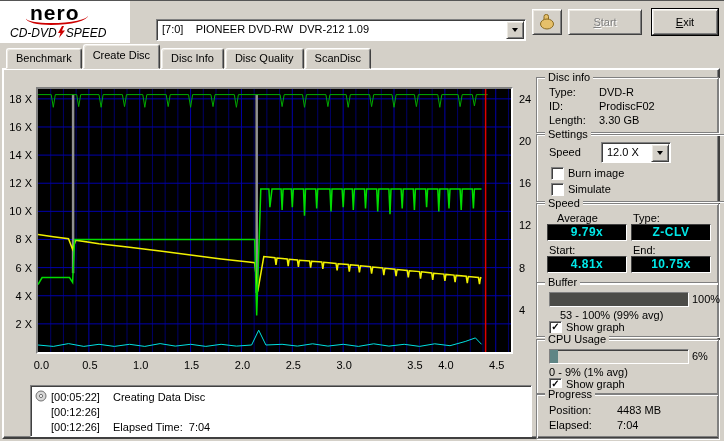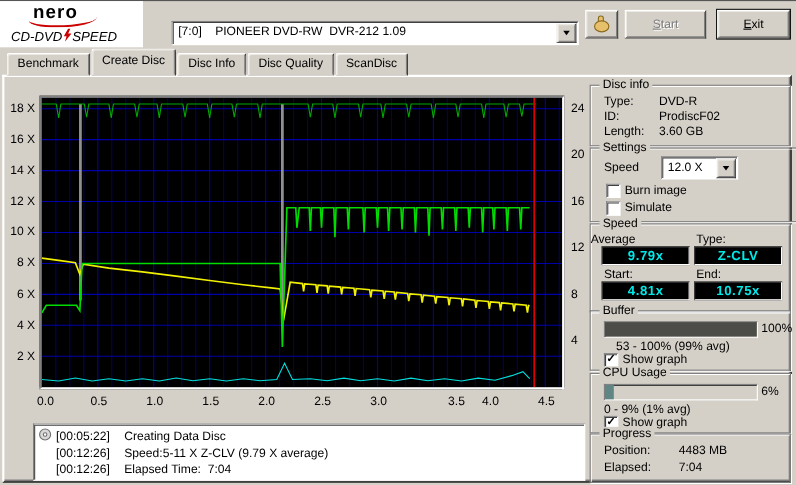--- a/index.html
+++ b/index.html
@@ -7,21 +7,21 @@
     font-family:"Liberation Sans",sans-serif;font-size:11px;color:#000;overflow:hidden;
     border-top:1px solid #555;box-sizing:border-box;}
   .abs{position:absolute;}
   
   .raised{background:#d4d0c8;border:1px solid;border-color:#ffffff #404040 #404040 #ffffff;
     box-shadow:inset 1px 1px 0 #ece9e2, inset -1px -1px 0 #808080;}
   .sunken{background:#ffffff;border:1px solid;border-color:#808080 #ffffff #ffffff #808080;
     box-shadow:inset 1px 1px 0 #404040;}
   
   .logo{left:0;top:0;width:130px;height:42px;background:#ffffff;}
-  .logo-nero{position:absolute;left:30px;top:0px;font-size:17px;font-weight:bold;letter-spacing:1px;}
+  .logo-nero{position:absolute;left:30px;top:0px;font-size:21px;font-weight:bold;letter-spacing:1px;}
   .logo-swoosh{position:absolute;left:26px;top:8px;width:62px;height:14px;
     border-bottom:2px solid #cc0000;border-radius:0 0 60% 40%;}
   .logo-sub{position:absolute;left:10px;top:25px;font-size:12px;font-weight:normal;font-style:italic;white-space:nowrap;}
   .logo-sub svg{margin:0 1px;vertical-align:-1px;}
   .combo{left:156px;top:18px;width:368px;height:20px;}
   .combo-text{position:absolute;left:5px;top:3px;white-space:pre;}
   .dd-btn{position:absolute;right:1px;top:1px;width:16px;height:16px;display:flex;align-items:center;justify-content:center;}
   .dd-arrow{width:0;height:0;border-left:3px solid transparent;border-right:3px solid transparent;border-top:4px solid #000;}
   .btn{display:flex;align-items:center;justify-content:center;cursor:default;}
   .btn .btn-label::first-letter{text-decoration:underline;}
@@ -202,21 +202,21 @@
         <span class="axis-label" style="left:480.7419354838709px;top:289px;width:20px;text-align:center;">4.5</span>
       </div>
 
     <div class="abs group" style="left:532px;top:7px;width:181px;height:54px;">
       <span class="group-title">Disc info</span>
       <span class="glabel" style="left:12px;top:8px;">Type:</span>
       <span class="gvalue" style="left:62px;top:8px;">DVD-R</span>
       <span class="glabel" style="left:12px;top:22px;">ID:</span>
       <span class="gvalue" style="left:62px;top:22px;">ProdiscF02</span>
       <span class="glabel" style="left:12px;top:36px;">Length:</span>
-      <span class="gvalue" style="left:62px;top:36px;">3.60 GB</span>
+      <span class="gvalue" style="left:62px;top:36px;">3.30 GB</span>
     </div>
 
     <div class="abs group" style="left:532px;top:64px;width:181px;height:66px;padding-left:35px;">
       <span class="group-title">Settings</span>
       <span class="glabel" style="left:12px;top:11px;">Speed</span>
       <span class="sunken" style="position:absolute;left:64px;top:7px;width:68px;height:19px;">
         <span style="position:absolute;left:5px;top:3px;">12.0 X</span>
         <span class="dd-btn raised">
             <span class="dd-arrow"></span>
           </span>
@@ -226,21 +226,21 @@
         </span>
       <span class="cb-label" style="left:31px;top:32px;">Burn image</span>
       <span class="checkbox" style="left:14px;top:48px;">
           <span class="checkmark"></span>
         </span>
       <span class="cb-label" style="left:31px;top:48px;">Simulate</span>
     </div>
 
     <div class="abs group" style="left:532px;top:133px;width:181px;height:79px;">
       <span class="group-title">Speed</span>
-      <span class="glabel" style="left:0;top:8px;">Average</span>
+      <span class="glabel" style="left:20px;top:8px;">Average</span>
       <span class="glabel" style="left:96px;top:8px;">Type:</span>
       <span class="lcd" style="left:10px;top:20px;width:78px;height:15px;">9.79x</span>
       <span class="lcd" style="left:94px;top:20px;width:78px;height:15px;">Z-CLV</span>
       <span class="glabel" style="left:12px;top:40px;">Start:</span>
       <span class="glabel" style="left:96px;top:40px;">End:</span>
       <span class="lcd" style="left:10px;top:52px;width:78px;height:15px;">4.81x</span>
       <span class="lcd" style="left:94px;top:52px;width:78px;height:15px;">10.75x</span>
     </div>
 
     <div class="abs group" style="left:532px;top:212px;width:181px;height:53px;">
@@ -282,21 +282,20 @@
         <span class="log-icon"><svg width="12" height="12" viewBox="0 0 12 12">
               <circle cx="6" cy="6" r="5" fill="#d8d8d8" stroke="#707070"></circle>
               <circle cx="6" cy="6" r="1.6" fill="#ffffff" stroke="#707070"></circle>
             </svg></span>
         <span class="log-time">[00:05:22]</span>
         <span class="log-text">Creating Data Disc</span>
       </div>
       <div class="logline">
         <span class="log-icon"></span>
         <span class="log-time">[00:12:26]</span>
-        <span class="log-text">Speed:5-11 X Z-CLV (9.79 X average)</span>
       </div>
       <div class="logline">
         <span class="log-icon"></span>
         <span class="log-time">[00:12:26]</span>
         <span class="log-text">Elapsed Time:  7:04</span>
       </div>
     </div>
 
   </div>
 </div>

